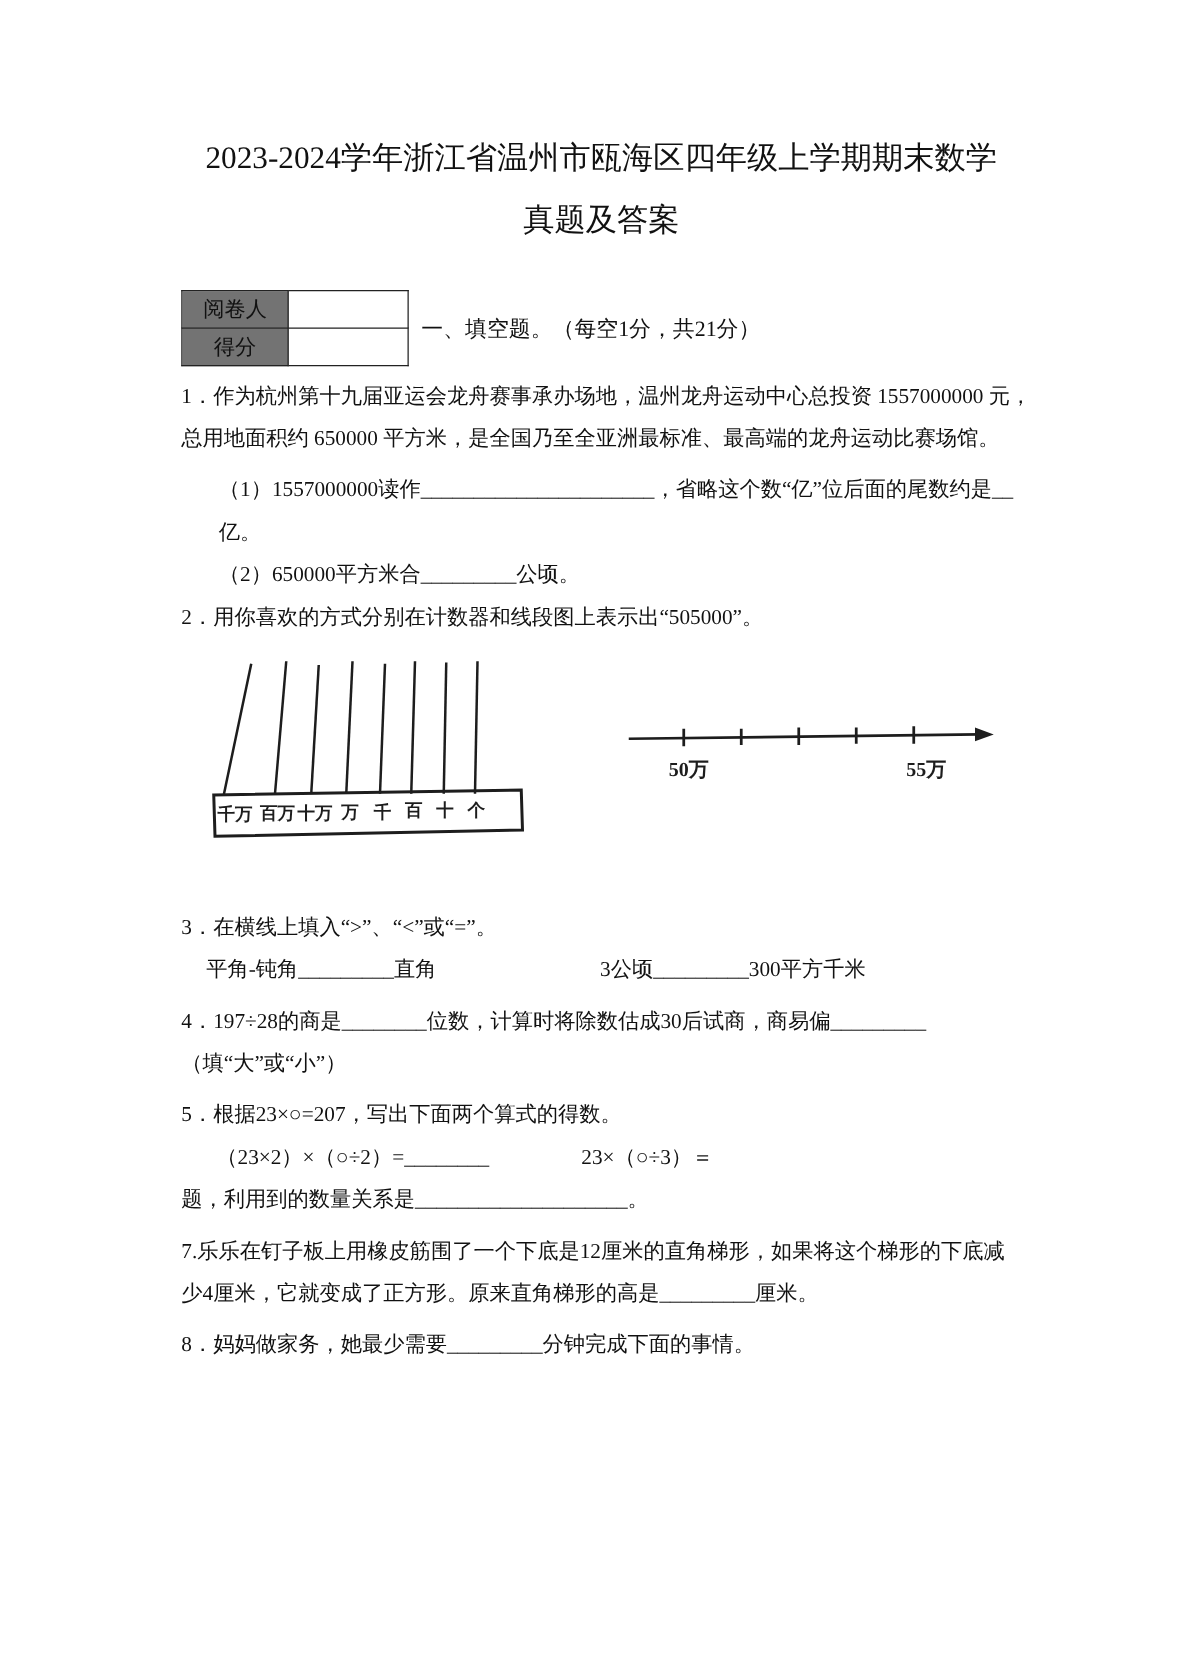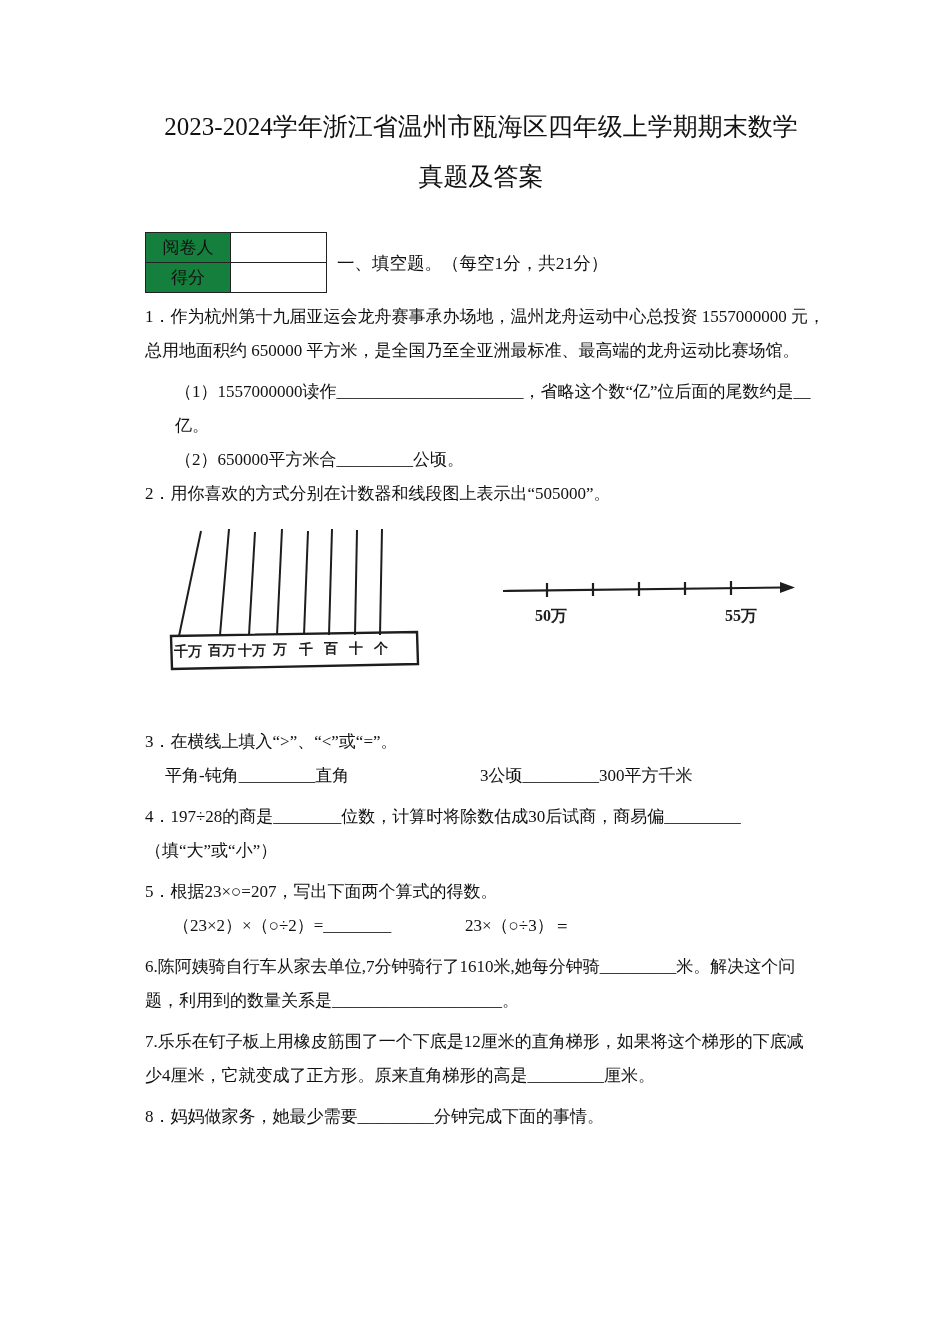--- a/index.html
+++ b/index.html
@@ -32,21 +32,21 @@
     margin-top: 40px;
     display: flex;
     align-items: center;
   }
   table.score-table { border-collapse: collapse; }
   table.score-table td {
     border: 1.5px solid #222;
     height: 30px;
     font-size: 17px;
   }
-  td.lbl { width: 85px; background: #15803d; text-align: center; }
+  td.lbl { width: 85px; background: #737373; text-align: center; }
   td.val { width: 96px; background: #ffffff; }
   .section-heading {
     font-size: 17.5px;
     font-weight: normal;
     margin-left: 10px;
     white-space: nowrap;
   }
   .line {
     font-size: 17px;
     line-height: 34px;
@@ -152,21 +152,20 @@
     </div>
 
     <div class="line mt">4．197÷28的商是________位数，计算时将除数估成30后试商，商易偏_________</div>
     <div class="line">（填“大”或“小”）</div>
 
     <div class="line mt">5．根据23×○=207，写出下面两个算式的得数。</div>
     <div class="line row5">
       <span class="col-left">（23×2）×（○÷2）=________</span><span>23×（○÷3）＝</span>
     </div>
 
-    <div class="line mt">6.陈阿姨骑自行车从家去单位,7分钟骑行了1610米,她每分钟骑_________米。解决这个问</div>
     <div class="line">题，利用到的数量关系是____________________。</div>
 
     <div class="line mt">7.乐乐在钉子板上用橡皮筋围了一个下底是12厘米的直角梯形，如果将这个梯形的下底减</div>
     <div class="line">少4厘米，它就变成了正方形。原来直角梯形的高是_________厘米。</div>
 
     <div class="line mt">8．妈妈做家务，她最少需要_________分钟完成下面的事情。</div>
 
   </div>
 </div>
 

